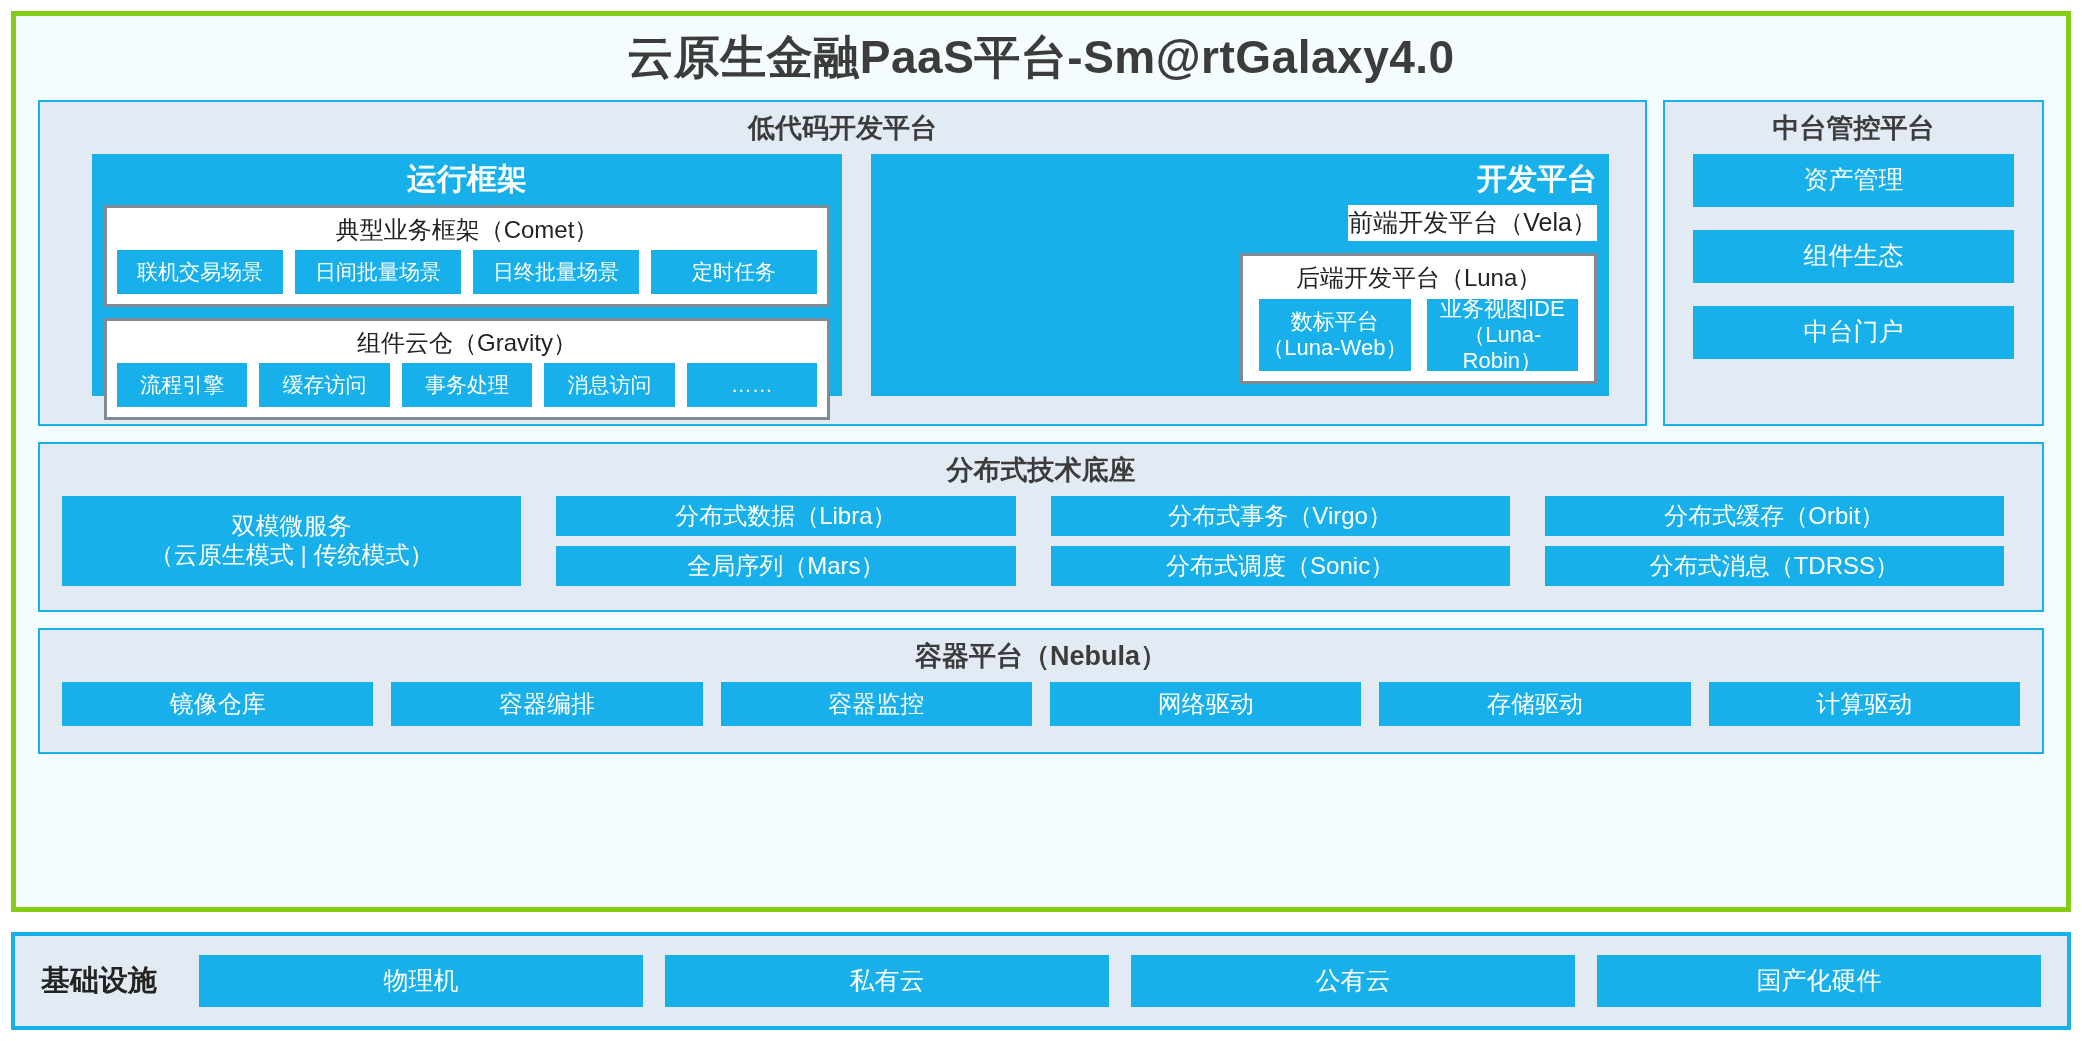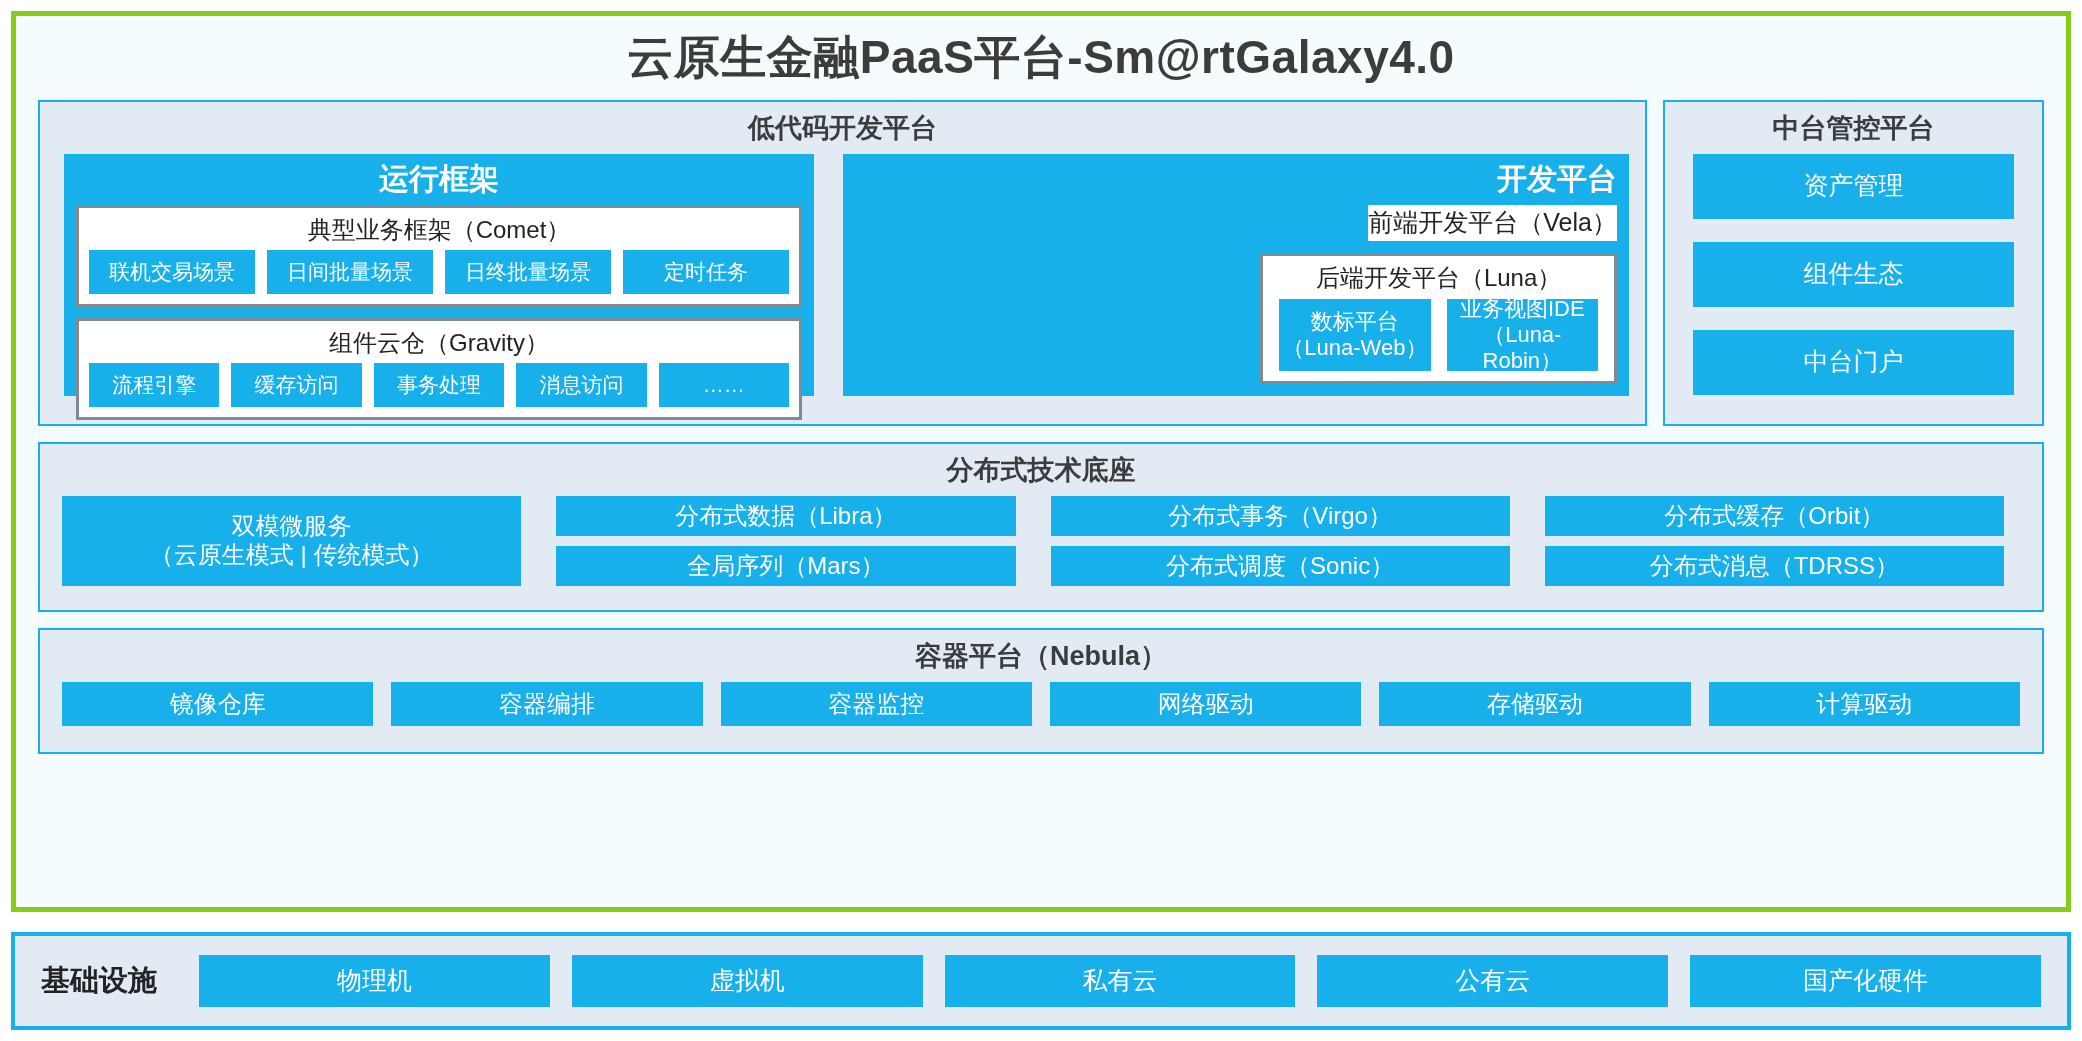--- a/index.html
+++ b/index.html
@@ -93,23 +93,24 @@
     flex: 0 0 1609px;
     width: 1609px;
   }
   .midplat {
     flex: 1 1 auto;
   }
 
   .lowcode-inner {
     display: flex;
     gap: 29px;
-    padding: 0 16px 16px 24px;
+    padding: 0 36px 16px 24px;
     height: 258px;
     box-sizing: border-box;
+    margin-left: 28px;
   }
 
   
   .group-card {
     background: #17b0ea;
     box-sizing: border-box;
     padding: 0 12px 12px 12px;
     display: flex;
     flex-direction: column;
   }
@@ -161,21 +162,21 @@
   .luna-row { display: flex; gap: 16px; padding: 0 6px; }
   .luna-row > .tile { flex: 1 1 0; height: 72px; font-size: 22px; }
 
   
   .midplat-list {
     padding: 0 28px;
     display: flex;
     flex-direction: column;
     gap: 23px;
   }
-  .midplat-list > .tile { height: 65px; font-size: 25px; font-family: Liberation Serif, serif; }
+  .midplat-list > .tile { height: 53px; font-size: 25px; font-family: Liberation Serif, serif; }
 
   
   .dist {
     margin-top: 16px;
     height: 170px;
   }
   .dist-inner {
     display: flex;
     gap: 35px;
     padding: 0 38px 14px 22px;
@@ -346,19 +347,18 @@
         <div class="tile">存储驱动</div>
         <div class="tile">计算驱动</div>
       </div>
     </div>
 
   </div>
 
   <div class="infra">
     <div class="infra-label">基础设施</div>
     <div class="tile">物理机</div>
-    <div class="tile">虚拟机</div>
     <div class="tile">私有云</div>
     <div class="tile">公有云</div>
     <div class="tile">国产化硬件</div>
   </div>
 
 </div>
 
 </body></html>

